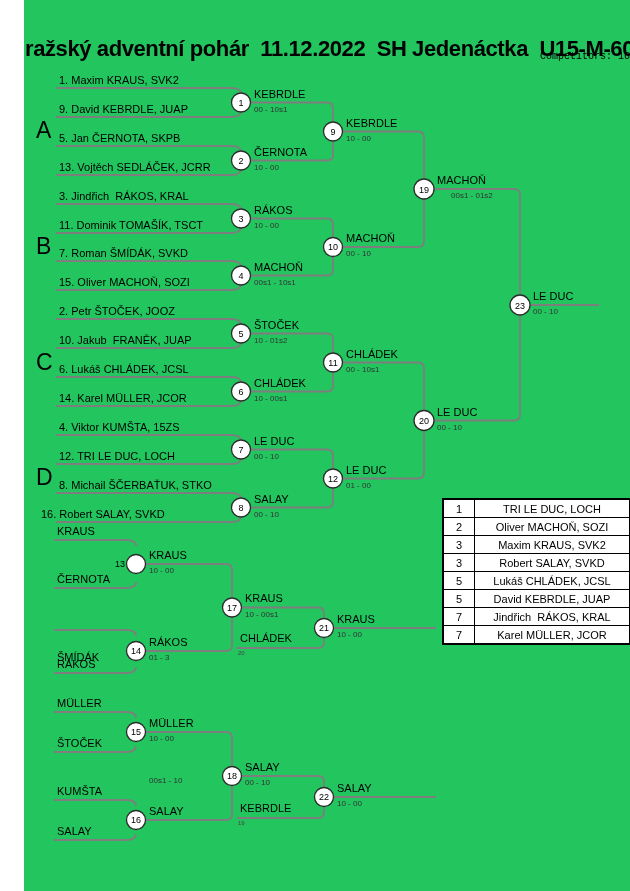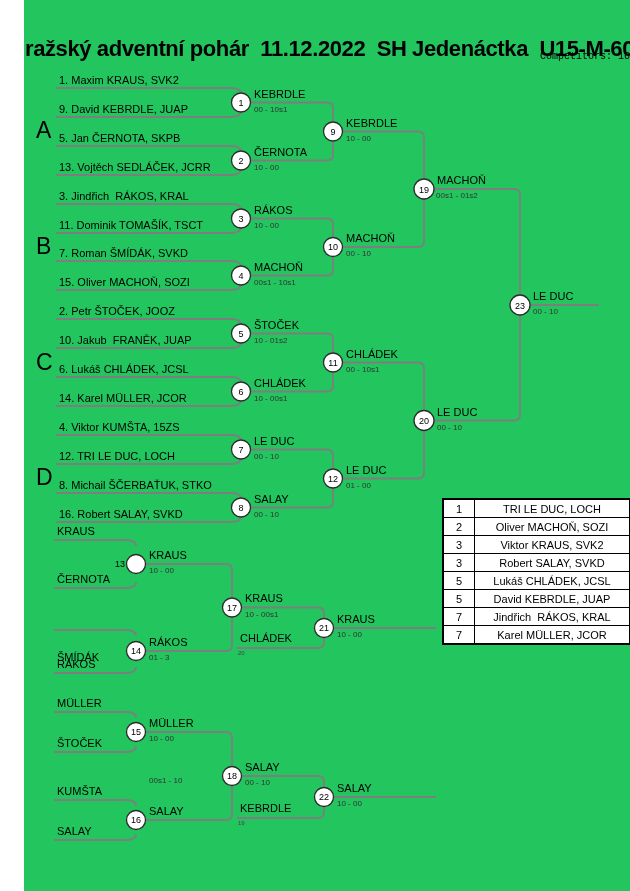--- a/index.html
+++ b/index.html
@@ -118,21 +118,21 @@
   <div class="abs pname" style="left:35px;top:219px">11. Dominik TOMAŠÍK, TSCT</div>
   <div class="abs pname" style="left:35px;top:247px">7. Roman ŠMÍDÁK, SVKD</div>
   <div class="abs pname" style="left:35px;top:276px">15. Oliver MACHOŇ, SOZI</div>
   <div class="abs pname" style="left:35px;top:305px">2. Petr ŠTOČEK, JOOZ</div>
   <div class="abs pname" style="left:35px;top:334px">10. Jakub  FRANĚK, JUAP</div>
   <div class="abs pname" style="left:35px;top:363px">6. Lukáš CHLÁDEK, JCSL</div>
   <div class="abs pname" style="left:35px;top:392px">14. Karel MÜLLER, JCOR</div>
   <div class="abs pname" style="left:35px;top:421px">4. Viktor KUMŠTA, 15ZS</div>
   <div class="abs pname" style="left:35px;top:450px">12. TRI LE DUC, LOCH</div>
   <div class="abs pname" style="left:35px;top:479px">8. Michail ŠČERBAŤUK, STKO</div>
-  <div class="abs pname" style="left:35px;top:508px">16. Robert SALAY, SVKD</div>
+  <div class="abs pname" style="left:17px;top:508px">16. Robert SALAY, SVKD</div>
 
   <div class="abs mnum" style="left:207px;top:97px">1</div>
   <div class="abs mnum" style="left:207px;top:155px">2</div>
   <div class="abs mnum" style="left:207px;top:213px">3</div>
   <div class="abs mnum" style="left:207px;top:270px">4</div>
   <div class="abs mnum" style="left:207px;top:328px">5</div>
   <div class="abs mnum" style="left:207px;top:386px">6</div>
   <div class="abs mnum" style="left:207px;top:444px">7</div>
   <div class="abs mnum" style="left:207px;top:502px">8</div>
   <div class="abs mnum" style="left:299px;top:126px">9</div>
@@ -169,21 +169,21 @@
   <div class="abs wscore" style="left:230px;top:510px">00 - 10</div>
   <div class="abs wname" style="left:322px;top:117px">KEBRDLE</div>
   <div class="abs wscore" style="left:322px;top:134px">10 - 00</div>
   <div class="abs wname" style="left:322px;top:232px">MACHOŇ</div>
   <div class="abs wscore" style="left:322px;top:249px">00 - 10</div>
   <div class="abs wname" style="left:322px;top:348px">CHLÁDEK</div>
   <div class="abs wscore" style="left:322px;top:365px">00 - 10s1</div>
   <div class="abs wname" style="left:322px;top:464px">LE DUC</div>
   <div class="abs wscore" style="left:322px;top:481px">01 - 00</div>
   <div class="abs wname" style="left:413px;top:174px">MACHOŇ</div>
-  <div class="abs wscore" style="left:412px;top:191px">00s1 - 01s2</div>
+  <div class="abs wscore" style="left:427px;top:191px">00s1 - 01s2</div>
   <div class="abs wname" style="left:413px;top:406px">LE DUC</div>
   <div class="abs wscore" style="left:413px;top:423px">00 - 10</div>
   <div class="abs wname" style="left:509px;top:290px">LE DUC</div>
   <div class="abs wscore" style="left:509px;top:307px">00 - 10</div>
 
   <div class="abs pname" style="left:33px;top:525px">KRAUS</div>
   <div class="abs pname" style="left:33px;top:573px">ČERNOTA</div>
   <div class="abs pname" style="left:33px;top:651px">ŠMÍDÁK</div>
   <div class="abs pname" style="left:33px;top:658px">RÁKOS</div>
   <div class="abs pname" style="left:216px;top:632px">CHLÁDEK</div>
@@ -217,21 +217,21 @@
     <tr>
       <td class="pos">1</td>
       <td class="nm">TRI LE DUC, LOCH</td>
     </tr>
     <tr>
       <td class="pos">2</td>
       <td class="nm">Oliver MACHOŇ, SOZI</td>
     </tr>
     <tr>
       <td class="pos">3</td>
-      <td class="nm">Viktor KRAUS, SVK2</td>
+      <td class="nm">Maxim KRAUS, SVK2</td>
     </tr>
     <tr>
       <td class="pos">3</td>
       <td class="nm">Robert SALAY, SVKD</td>
     </tr>
     <tr>
       <td class="pos">5</td>
       <td class="nm">Lukáš CHLÁDEK, JCSL</td>
     </tr>
     <tr>

